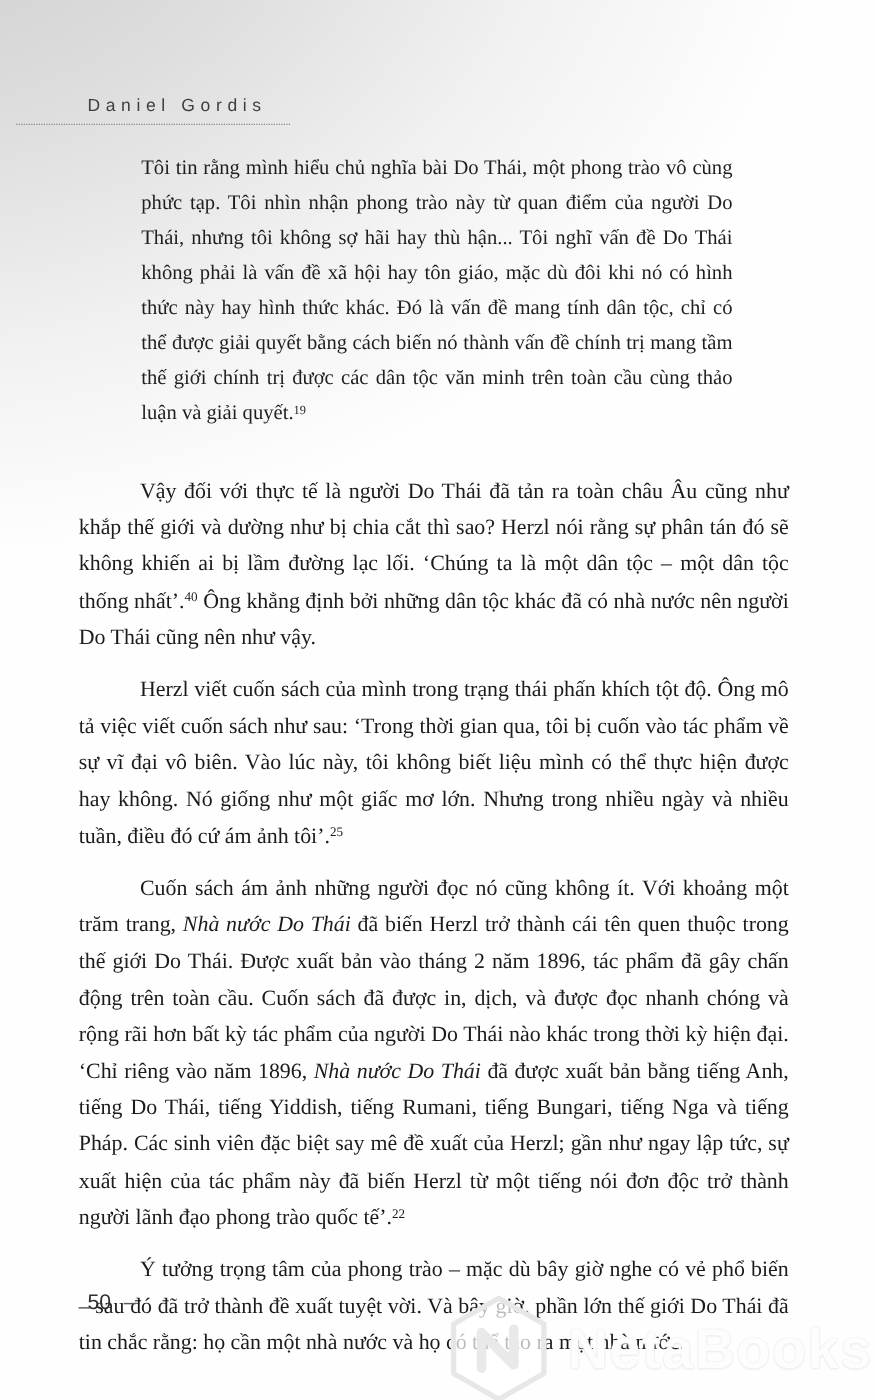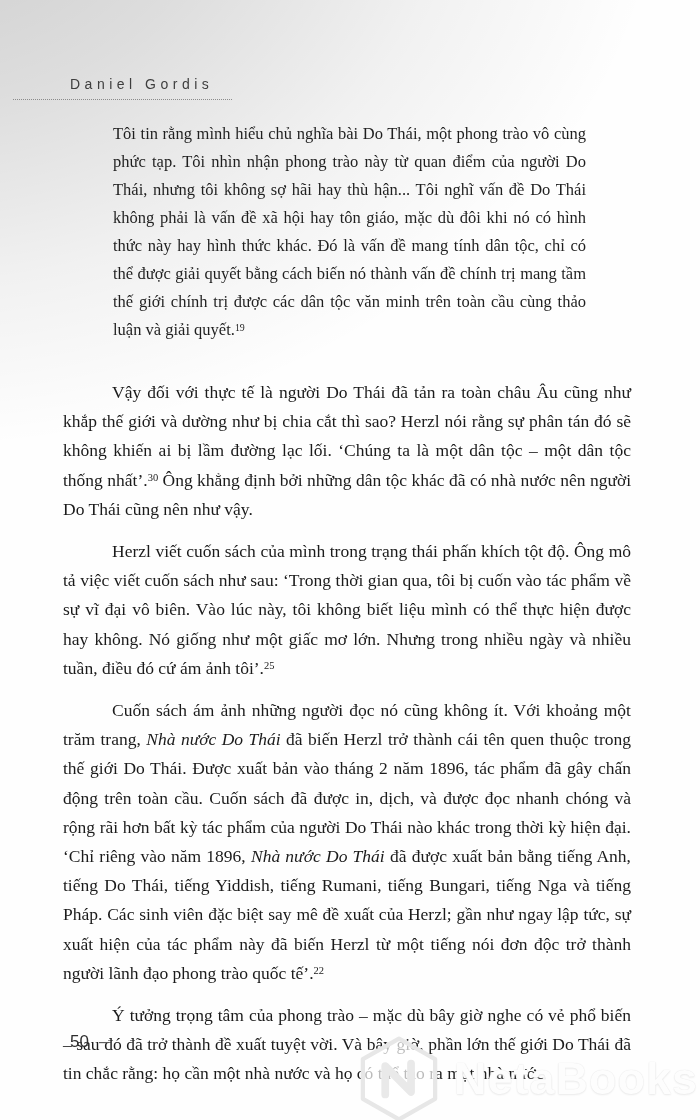--- a/index.html
+++ b/index.html
@@ -91,21 +91,21 @@
 
 <div class="page">
 
   <div class="running-head">Daniel Gordis</div>
   <div class="head-rule"></div>
 
   <div class="content">
     <blockquote class="quote"><span>Tôi tin rằng mình hiểu chủ nghĩa bài Do Thái, một phong trào vô cùng phức tạp. Tôi nhìn nhận phong trào này từ quan điểm của người Do Thái, nhưng tôi không sợ hãi hay thù hận... Tôi nghĩ vấn đề Do Thái không phải là vấn đề xã hội hay tôn giáo, mặc dù đôi khi nó có hình thức này hay hình thức khác. Đó là vấn đề mang tính dân tộc, chỉ có thể được giải quyết bằng cách biến nó thành vấn đề chính trị mang tầm thế giới chính trị được các dân tộc văn minh trên toàn cầu cùng thảo luận và giải quyết.</span><sup>19</sup></blockquote>
 
     <div class="paragraphs">
-      <p><span>Vậy đối với thực tế là người Do Thái đã tản ra toàn châu Âu cũng như khắp thế giới và dường như bị chia cắt thì sao? Herzl nói rằng sự phân tán đó sẽ không khiến ai bị lầm đường lạc lối. ‘Chúng ta là một dân tộc – một dân tộc thống nhất’.</span><sup>30</sup><span> Ông khẳng định bởi những dân tộc khác đã có nhà nước nên người Do Thái cũng nên như vậy.</span></p>
+      <p><span>Vậy đối với thực tế là người Do Thái đã tản ra toàn châu Âu cũng như khắp thế giới và dường như bị chia cắt thì sao? Herzl nói rằng sự phân tán đó sẽ không khiến ai bị lầm đường lạc lối. ‘Chúng ta là một dân tộc – một dân tộc thống nhất’.</span><sup>40</sup><span> Ông khẳng định bởi những dân tộc khác đã có nhà nước nên người Do Thái cũng nên như vậy.</span></p>
       <p><span>Herzl viết cuốn sách của mình trong trạng thái phấn khích tột độ. Ông mô tả việc viết cuốn sách như sau: ‘Trong thời gian qua, tôi bị cuốn vào tác phẩm về sự vĩ đại vô biên. Vào lúc này, tôi không biết liệu mình có thể thực hiện được hay không. Nó giống như một giấc mơ lớn. Nhưng trong nhiều ngày và nhiều tuần, điều đó cứ ám ảnh tôi’.</span><sup>25</sup></p>
       <p><span>Cuốn sách ám ảnh những người đọc nó cũng không ít. Với khoảng một trăm trang, </span><span class="it">Nhà nước Do Thái</span><span> đã biến Herzl trở thành cái tên quen thuộc trong thế giới Do Thái. Được xuất bản vào tháng 2 năm 1896, tác phẩm đã gây chấn động trên toàn cầu. Cuốn sách đã được in, dịch, và được đọc nhanh chóng và rộng rãi hơn bất kỳ tác phẩm của người Do Thái nào khác trong thời kỳ hiện đại. ‘Chỉ riêng vào năm 1896, </span><span class="it">Nhà nước Do Thái</span><span> đã được xuất bản bằng tiếng Anh, tiếng Do Thái, tiếng Yiddish, tiếng Rumani, tiếng Bungari, tiếng Nga và tiếng Pháp. Các sinh viên đặc biệt say mê đề xuất của Herzl; gần như ngay lập tức, sự xuất hiện của tác phẩm này đã biến Herzl từ một tiếng nói đơn độc trở thành người lãnh đạo phong trào quốc tế’.</span><sup>22</sup></p>
       <p><span>Ý tưởng trọng tâm của phong trào – mặc dù bây giờ nghe có vẻ phổ biến – sau đó đã trở thành đề xuất tuyệt vời. Và bây giờ, phần lớn thế giới Do Thái đã tin chắc rằng: họ cần một nhà nước và họ có thể tạo ra một nhà nước.</span></p>
     </div>
   </div>
 
   <div class="folio">
     <span>50</span><span class="dash">–</span>
   </div>
 

